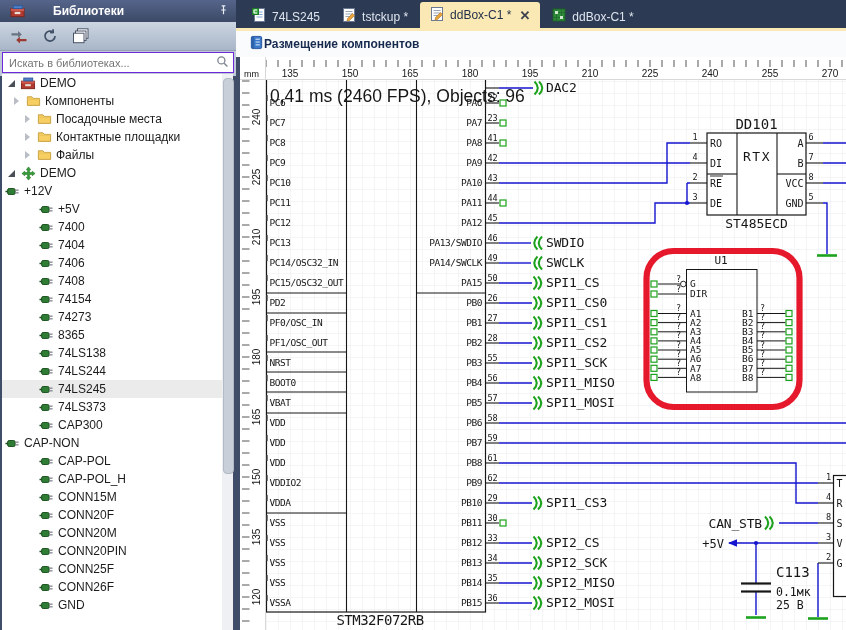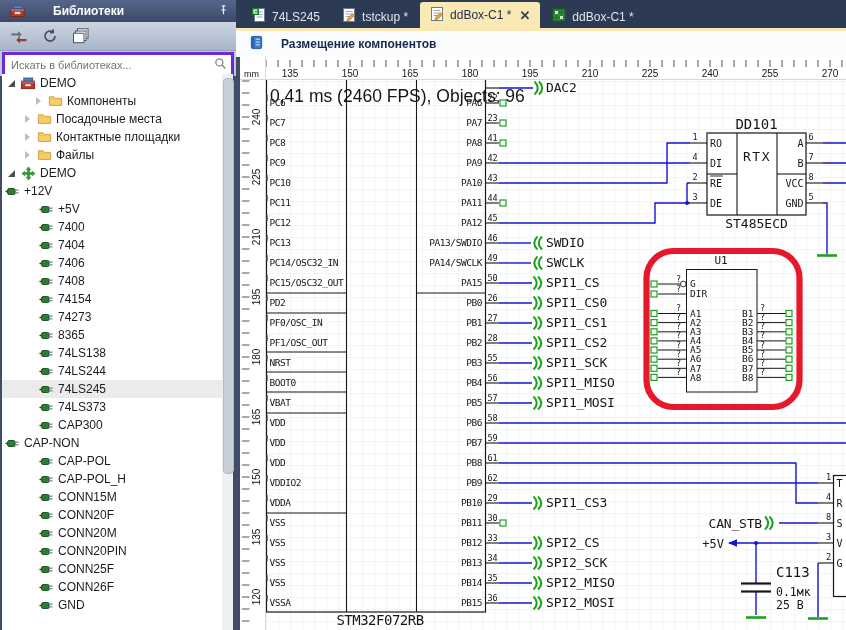--- a/index.html
+++ b/index.html
@@ -4,39 +4,39 @@
 <style>
   html,body{margin:0;padding:0;background:#2c3a54;}
   #app{position:relative;width:846px;height:630px;overflow:hidden;font-family:"Liberation Sans",sans-serif;background:#fff;}
   
   .sidebar{position:absolute;left:0;top:0;width:236px;height:630px;background:#3f4d68;}
   .panel-title{height:22px;display:flex;align-items:center;gap:24px;padding:0 7px;background:linear-gradient(#55648a,#3c4a66);color:#fff;font-size:12px;font-weight:bold;}
   .panel-title .grow{flex:1}
   .panel-toolbar{height:28px;background:linear-gradient(#ccd5e1,#a9b6c8);display:flex;align-items:center;gap:7px;padding:0 7px;border-bottom:1px solid #93a0b4;}
   .tool-btn{width:24px;height:24px;display:flex;align-items:center;justify-content:center;border-radius:2px;}
   .panel-search{height:23px;background:#bfc9d7;padding:1px 2px;}
-  .search-field{background:#fff;border:3px solid #6d28d9;height:19px;display:flex;align-items:center;padding:0 4px;}
+  .search-field{background:#fff;border:1px solid #6d28d9;height:19px;display:flex;align-items:center;padding:0 4px;}
   .search-field input{border:0;outline:0;flex:1;font-size:11px;font-family:"Liberation Sans",sans-serif;color:#555;background:transparent;}
   .tree{position:absolute;top:74px;left:2px;right:14px;bottom:0;background:#fff;overflow:hidden;font-size:12px;color:#1c1c1c;}
   .tree-row{height:18px;display:flex;align-items:center;white-space:nowrap;}
   .tree-row.selected{background:#ebebeb;}
   .exp{width:11px;height:11px;display:inline-block;flex:0 0 11px;position:relative;}
   .exp-col::after{content:"";position:absolute;left:2px;top:1px;width:0;height:0;border-left:5px solid #b9bec6;border-top:4px solid transparent;border-bottom:4px solid transparent;}
   .exp-open::after{content:"";position:absolute;left:1px;top:2px;width:0;height:0;border-bottom:7px solid #4a4f57;border-left:7px solid transparent;}
   .ticon{width:16px;height:16px;display:inline-flex;align-items:center;justify-content:center;margin:0 4px 0 2px;flex:0 0 16px;}
   .vscroll{position:absolute;top:74px;right:3px;width:11px;bottom:0;background:#eef0f3;}
   .vthumb{position:absolute;left:1px;top:4px;width:9px;height:394px;background:#c8cfd8;border:1px solid #b2bac4;border-radius:4px;}
   
   .main{position:absolute;left:236px;top:0;right:0;height:630px;background:#fff;}
   .tabbar{height:28px;background:#2c3a54;display:flex;align-items:flex-end;padding-left:6px;gap:2px;}
   .tab{height:23px;display:flex;align-items:center;gap:6px;padding:0 10px;color:#dfe5ee;font-size:12px;border-radius:3px 3px 0 0;cursor:default;}
   .tab.active{background:#fae9b4;color:#1d2b47;height:26px;font-weight:normal;}
   .tab-close{font-size:13px;font-weight:bold;color:#3c4250;margin-left:2px;line-height:1;}
   .accent{height:3px;background:#fae9b4;}
-  .doc-header{height:26px;background:#fafbfc;border-bottom:1px solid #d9dce0;display:flex;align-items:center;gap:17px;padding-left:13px;font-size:12px;font-weight:bold;color:#16294e;}
+  .doc-header{height:26px;background:#fafbfc;border-bottom:1px solid #d9dce0;display:flex;align-items:center;gap:0;padding-left:13px;font-size:12px;font-weight:bold;color:#16294e;}
   .workspace{position:absolute;top:57px;bottom:0;left:0;right:0;border-left:4px solid #3f4d68;background:#fff;}
   svg text{font-family:"DejaVu Sans Mono",monospace;fill:#161616;}
   svg .sans{font-family:"Liberation Sans",sans-serif;}
 </style>
 </head>
 <body>
 
 <div id="app">
 
   <div class="sidebar">
@@ -95,21 +95,21 @@
           <span class="ticon">
             <svg width="16" height="15" viewBox="0 0 16 16">
               <rect x="1" y="5.5" width="14" height="8" fill="#b03a30" stroke="#7d241c"></rect>
               <rect x="1" y="5.5" width="14" height="2.4" fill="#cd5a4e"></rect>
               <rect x="3.5" y="2.2" width="9.5" height="3" fill="#4f81c7" stroke="#2d5a9e"></rect>
               <rect x="5" y="8.7" width="6" height="2.2" fill="#e8e0d2"></rect>
             </svg>
           </span>
           <span>DEMO</span>
         </div>
-        <div class="tree-row" style="padding-left:32px">
+        <div class="tree-row" style="padding-left:10px">
           <span class="exp exp-col"></span>
           <span class="ticon">
             <svg width="15" height="14" viewBox="0 0 16 16">
               <path d="M1 3.2 H6.2 L7.8 5 H15 V13 H1 Z" fill="#f7ce62" stroke="#c19a38"></path>
               <path d="M1 6 H15" stroke="#e8c258" stroke-width="1"></path>
             </svg>
           </span>
           <span>Компоненты</span>
         </div>
         <div class="tree-row" style="padding-left:21px">

